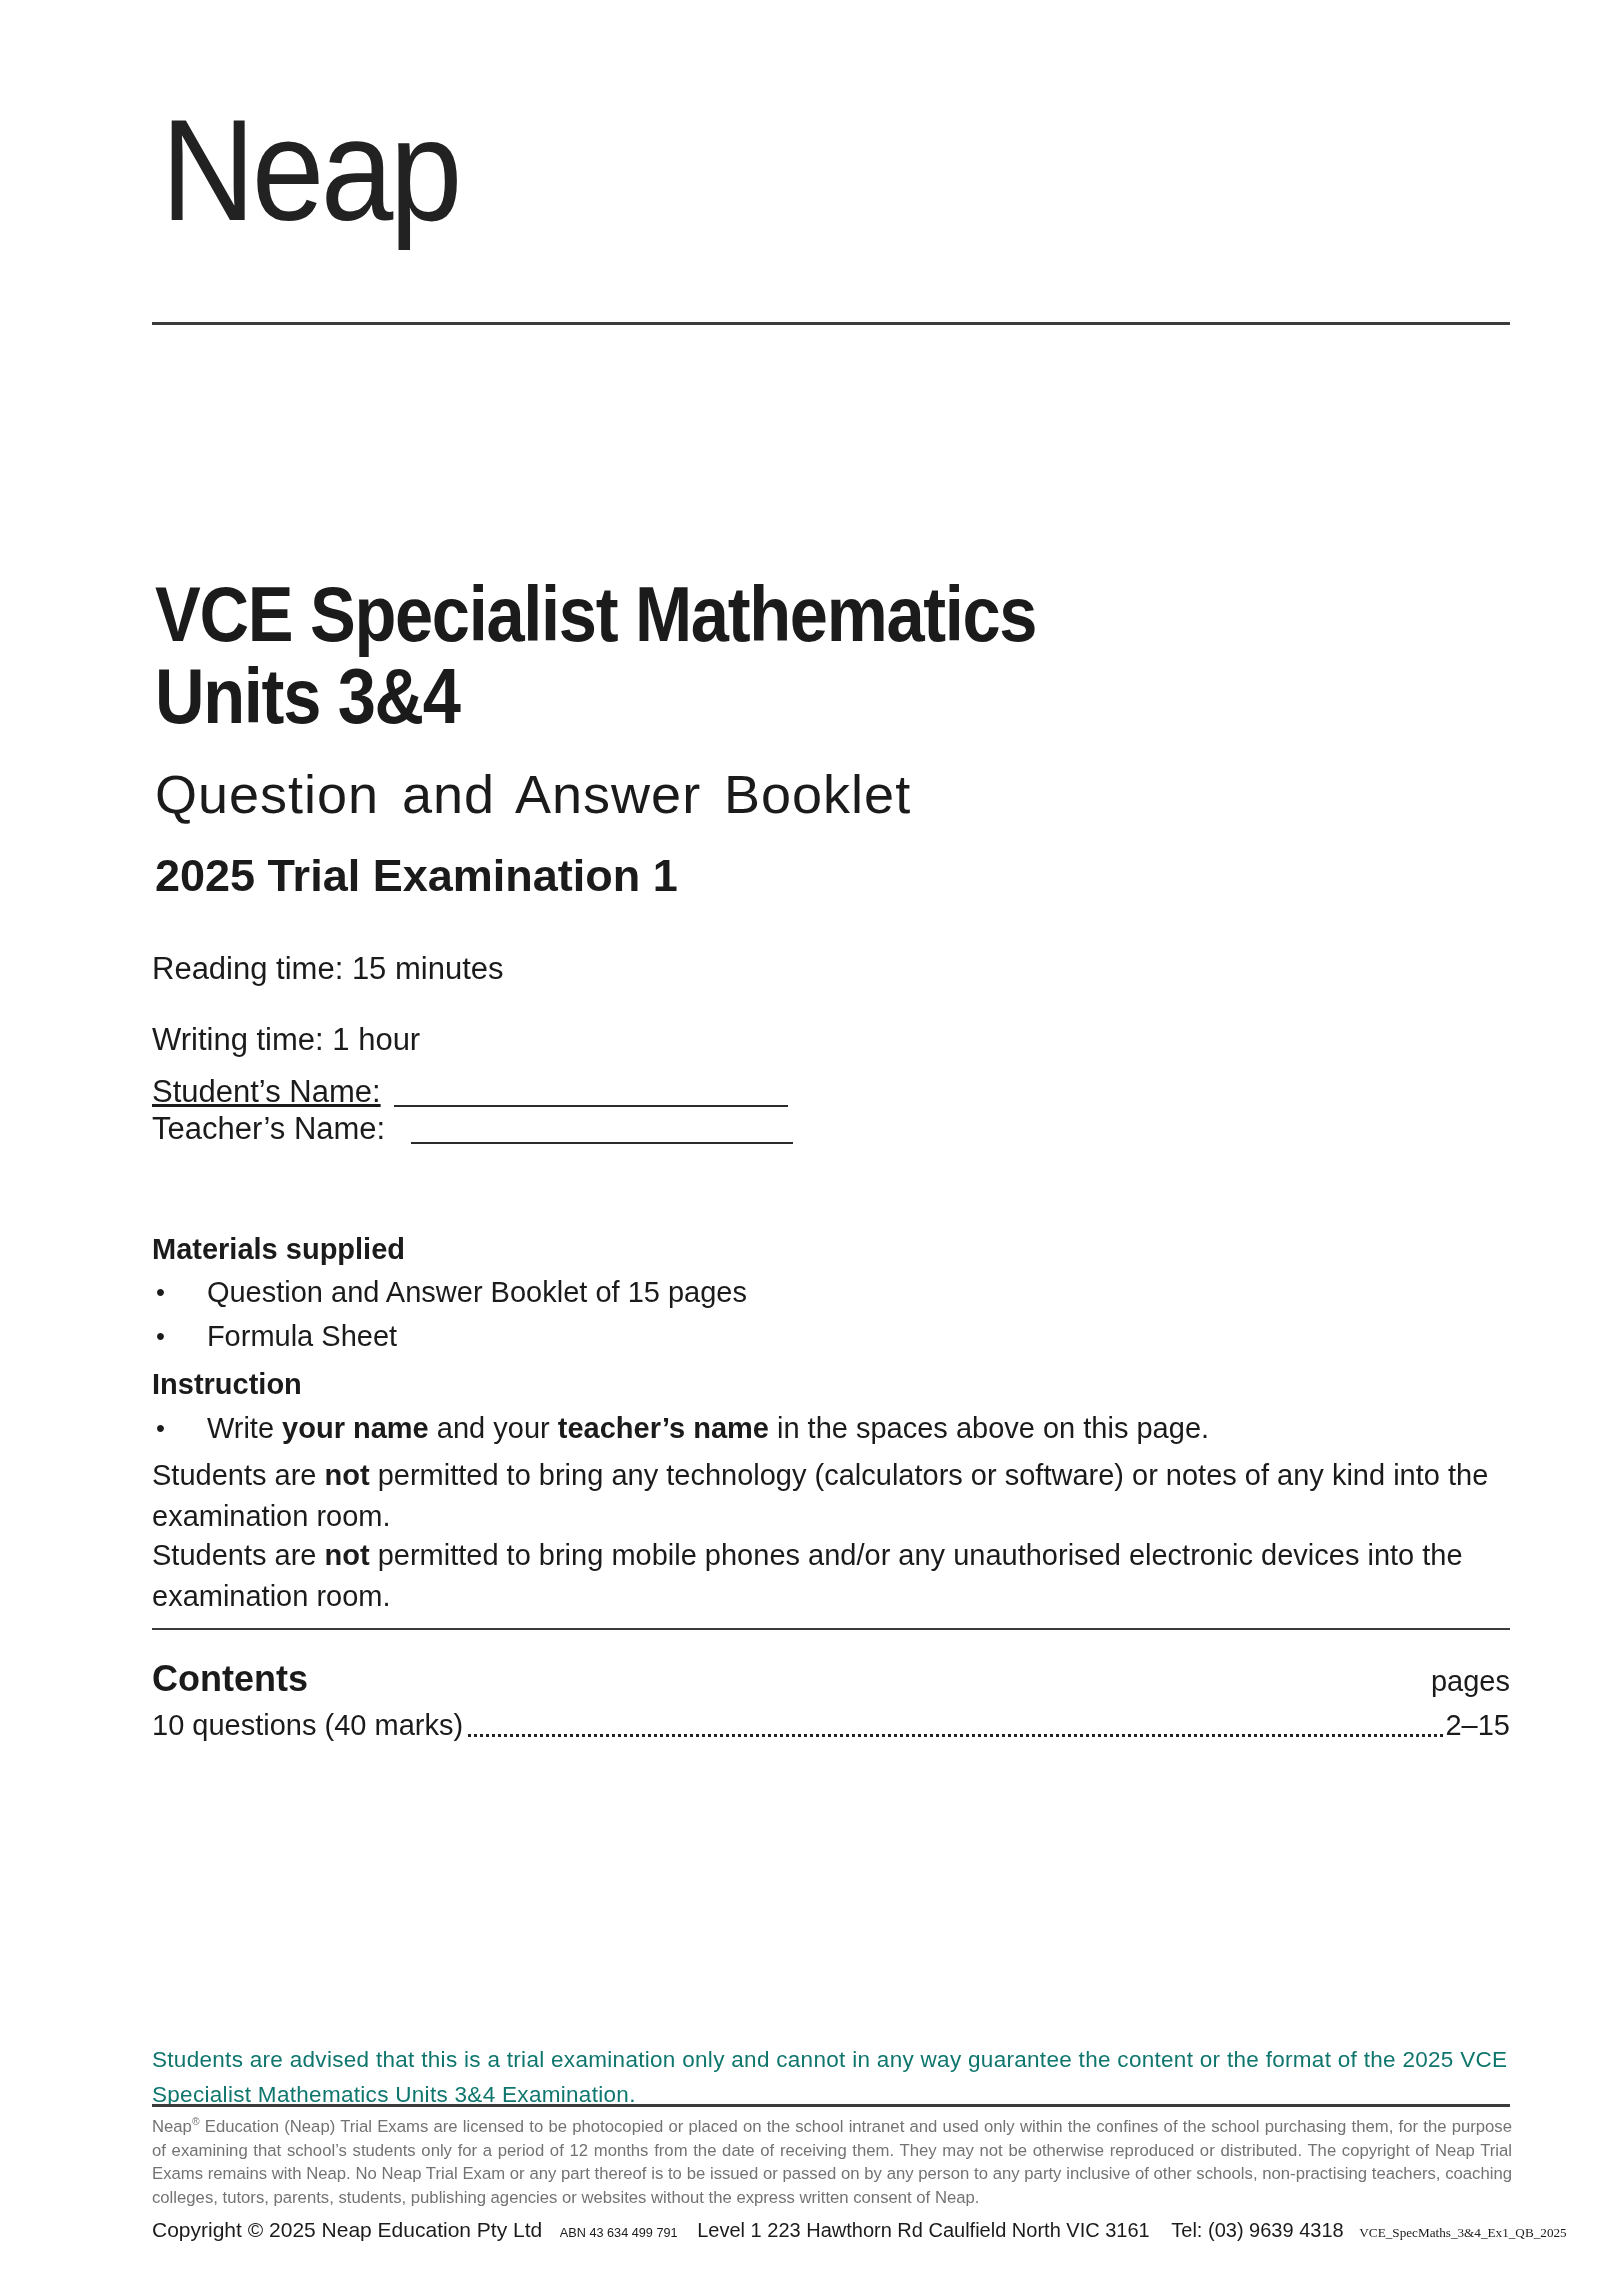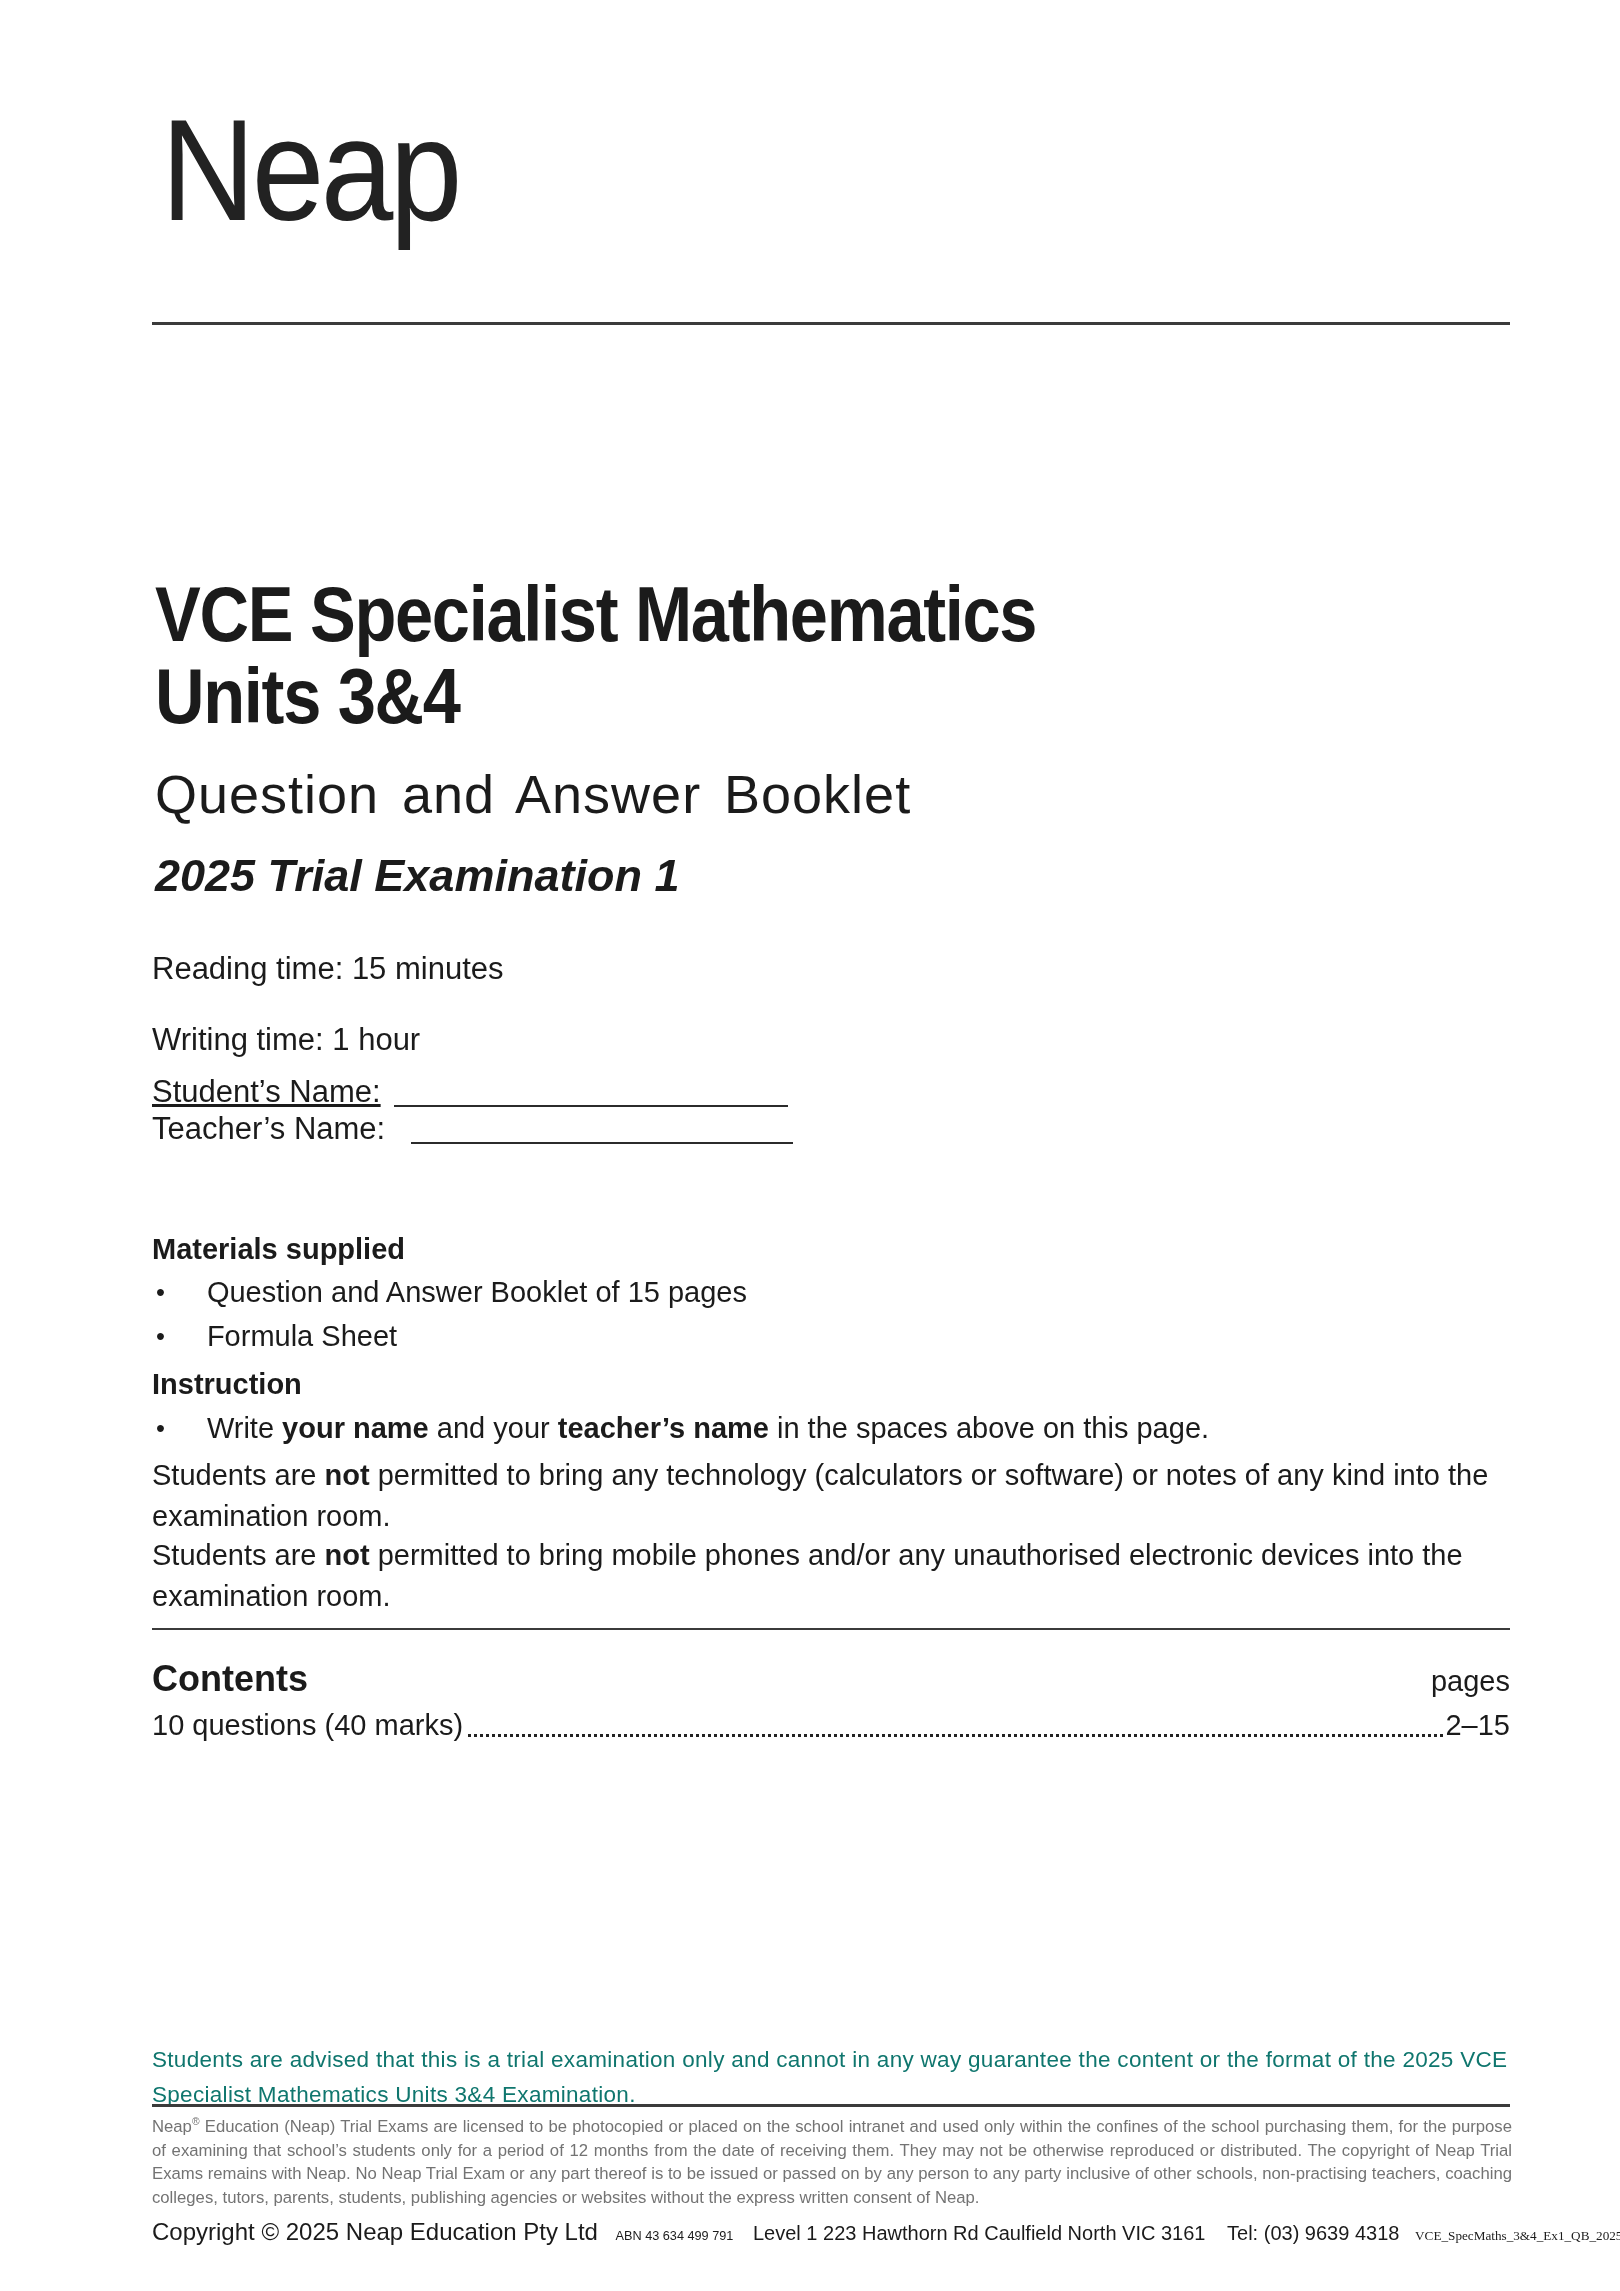--- a/index.html
+++ b/index.html
@@ -36,21 +36,21 @@
     transform:scaleX(0.88); transform-origin:left top;
     white-space:nowrap; left:155px;
   }
   .subtitle {
     top:765px; left:155px;
     font-size:54px; line-height:1.1; font-weight:400;
     letter-spacing:1px; word-spacing:6.9px; white-space:nowrap;
   }
   .exam-title {
     top:851px; left:155px;
-    font-size:45px; line-height:1.1; font-weight:700; white-space:nowrap;font-style:italic;
+    font-size:45px; line-height:1.1; font-weight:700; white-space:nowrap;
   }
 
   
   .time-line { font-size:31px; line-height:37px; white-space:nowrap; }
   .time-reading { top:950px; }
   .time-writing { top:1021px; }
 
   
   .name-row { display:flex; align-items:flex-end; font-size:31px; line-height:39px; }
   .name-row.student { top:1072px;text-decoration:underline; }
@@ -93,21 +93,21 @@
   }
   .fine-print {
     top:2115px; width:1360px;
     font-size:16.7px; line-height:23.5px;
     text-align:justify; color:#737373;
   }
   .fine-print sup { font-size:0.62em; line-height:0; }
 
   
   .footer-row { top:2218px; display:flex; align-items:baseline; white-space:nowrap; }
-  .copyright { font-size:24px;text-align:center; }
+  .copyright { font-size:21px;text-align:center; }
   .abn       { font-size:12.7px;   margin-left:17.6px; }
   .address   { font-size:20px; margin-left:19.6px; }
   .tel       { font-size:20px; margin-left:21.6px; }
   .doc-code  { font-size:13.2px; margin-left:15.7px; font-family:"Liberation Serif", serif; }
 </style>
 </head>
 <body>
 
 <div class="page">
 

